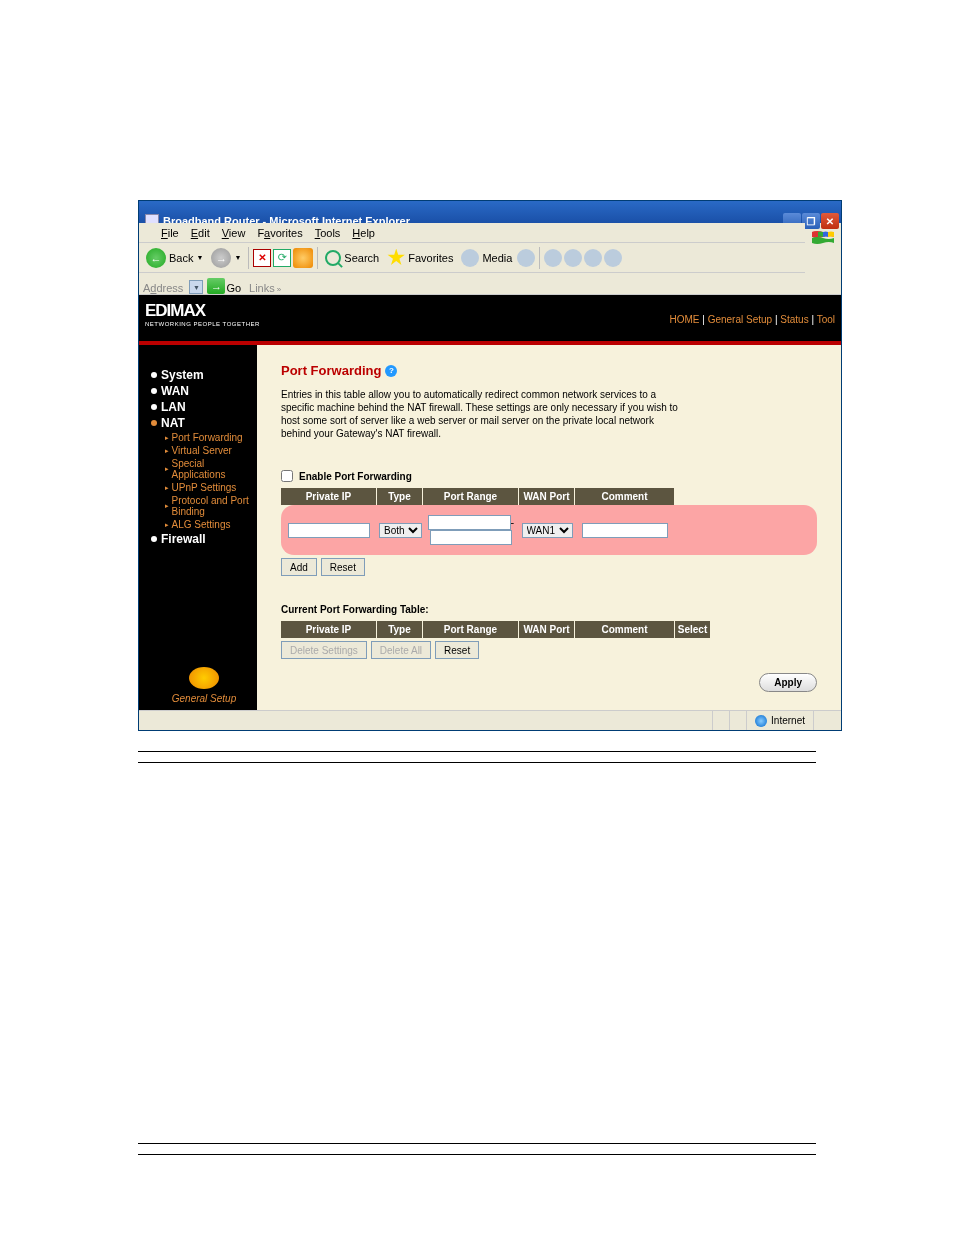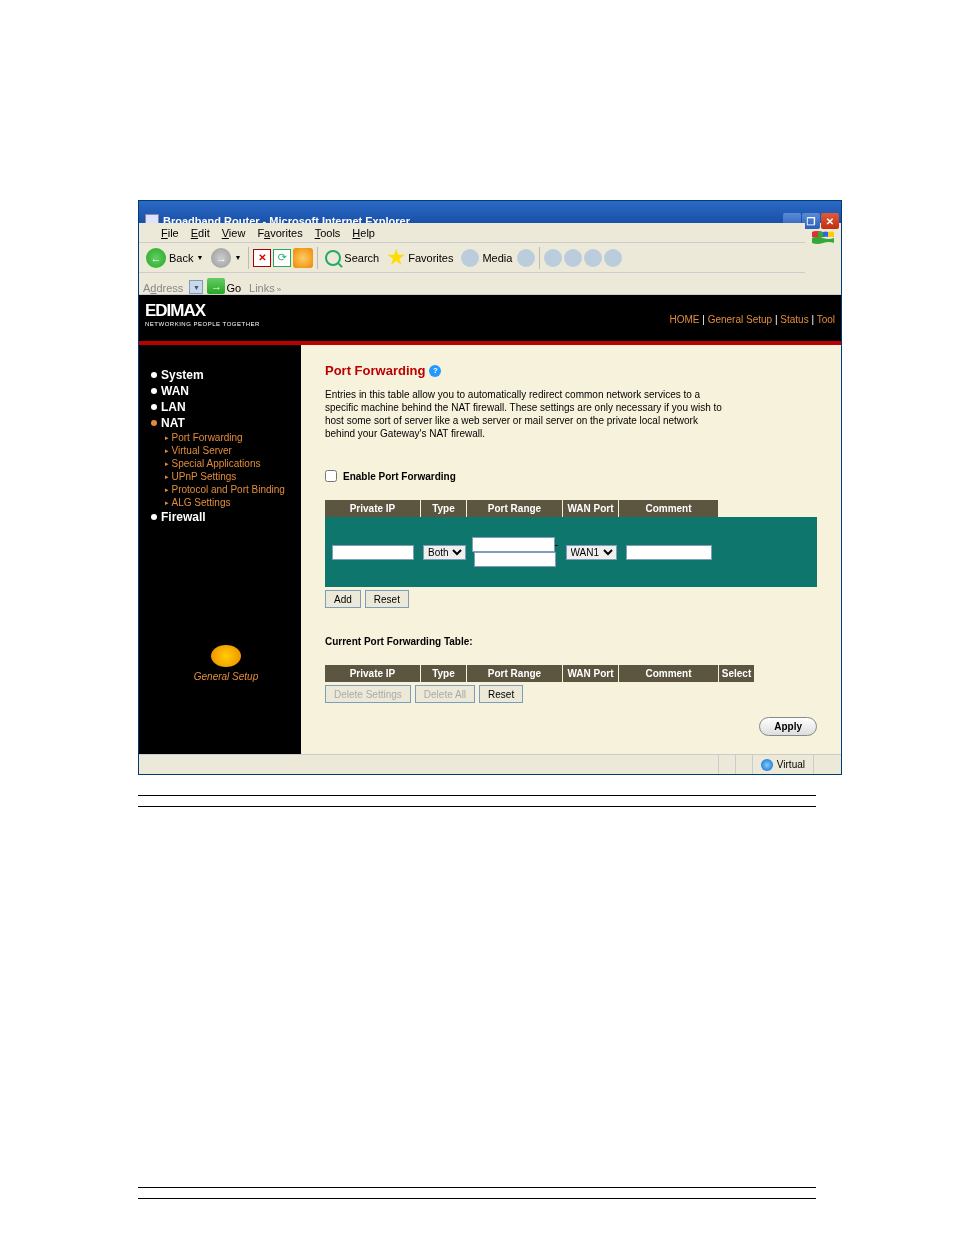--- a/index.html
+++ b/index.html
@@ -45,41 +45,41 @@
   .page { background: #f7f2dc; position: relative; }
   .header { background: #000; height: 46px; position: relative; }
   .logo { position: absolute; left: 6px; top: 6px; color: #fff; font-weight: bold; font-size: 17px; letter-spacing: -1px; font-family: Arial; }
   .logo small { display: block; font-size: 6px; letter-spacing: 0.5px; color: #fff; font-weight: normal; }
   .topnav { position: absolute; right: 6px; bottom: 16px; font-size: 10px; }
   .topnav a { color: #e28c3a; text-decoration: none; }
   .topnav .sep { color: #fff; }
   .redbar { height: 4px; background: #b00; }
 
   .body { display: flex; }
-  .sidebar { width: 162px; background: #000; color: #fff; font-size: 11px; padding: 22px 0 0 12px; }
+  .sidebar { width: 118px; background: #000; color: #fff; font-size: 11px; padding: 22px 0 0 12px; }
   .sidebar .top-item { display: flex; align-items: center; gap: 4px; padding: 1px 0; font-weight: bold; font-size: 12px; }
   .sidebar .bullet { width: 6px; height: 6px; background: #fff; border-radius: 50%; display: inline-block; }
   .sidebar .bullet.open { background: #e28c3a; }
   .sidebar .sub { margin-left: 14px; color: #e28c3a; font-size: 10px; padding: 1px 0; display: flex; align-items: center; gap: 3px; }
   .sidebar .sub:before { content: "▸"; font-size: 7px; }
   .sidebar-footer { margin-top: 120px; text-align: center; font-style: italic; font-size: 10px; color: #e28c3a; padding-bottom: 6px; }
   .sf-icon { width: 30px; height: 22px; background: radial-gradient(circle,#fc0,#e80); border-radius: 50%; margin: 0 auto 4px; }
 
   .main { flex: 1; padding: 18px 24px 18px 24px; background: #f7f2dc; }
   .page-title { color: #b00; font-weight: bold; font-size: 13px; display: flex; align-items: center; gap: 4px; }
   .help-icon { width: 12px; height: 12px; background: #29f; border-radius: 50%; display: inline-flex; align-items: center; justify-content: center; color: #fff; font-size: 8px; font-weight: bold; }
   .desc { font-size: 10px; color: #000; margin: 10px 0 30px 0; max-width: 400px; line-height: 1.3; }
 
   .enable-row { display: flex; align-items: center; gap: 6px; font-size: 10px; font-weight: bold; }
   .enable-row input { width: 12px; height: 12px; }
 
-  .tbl { margin-top: 18px; }
+  .tbl { margin-top: 6px; }
   .tbl-head { display: flex; }
   .th { background: #5c5540; color: #fff; font-weight: bold; font-size: 10px; text-align: center; padding: 3px 0; border-right: 1px solid #f7f2dc; }
-  .tbl-row { display: flex; background: #0f766e; align-items: center; padding: 18px 0; }
+  .tbl-row { display: flex; background: #fca5a5; align-items: center; padding: 8px 0; border-radius: 13px; }
   .td { text-align: center; padding: 2px; }
   .td input[type=text] { width: 90%; font-size: 10px; border: 1px solid #7f9db9; padding: 1px; }
   .td select { font-size: 10px; border: 1px solid #7f9db9; }
   .range input { width: 34px; font-size: 10px; border: 1px solid #7f9db9; padding: 1px; }
   .c-ip { width: 96px; }
   .c-type { width: 46px; }
   .c-range { width: 96px; }
   .c-wan { width: 56px; }
   .c-comment { width: 100px; }
   .c-select { width: 36px; }
@@ -306,21 +306,21 @@
     </div>
 
     <div class="statusbar">
       <div class="sp">
           <span class="addr-icon"></span>
         </div>
       <div class="sp"></div>
       <div class="sp"></div>
       <div class="sp">
           <span class="globe"></span>
-          <span>Virtual</span>
+          <span>Internet</span>
         </div>
       <div class="sp" style="width:28px;"></div>
     </div>
   </div>
 
   <hr class="hr1">
   <hr class="hr2">
   <hr class="hr3">
   <hr class="hr4">
 </div>

